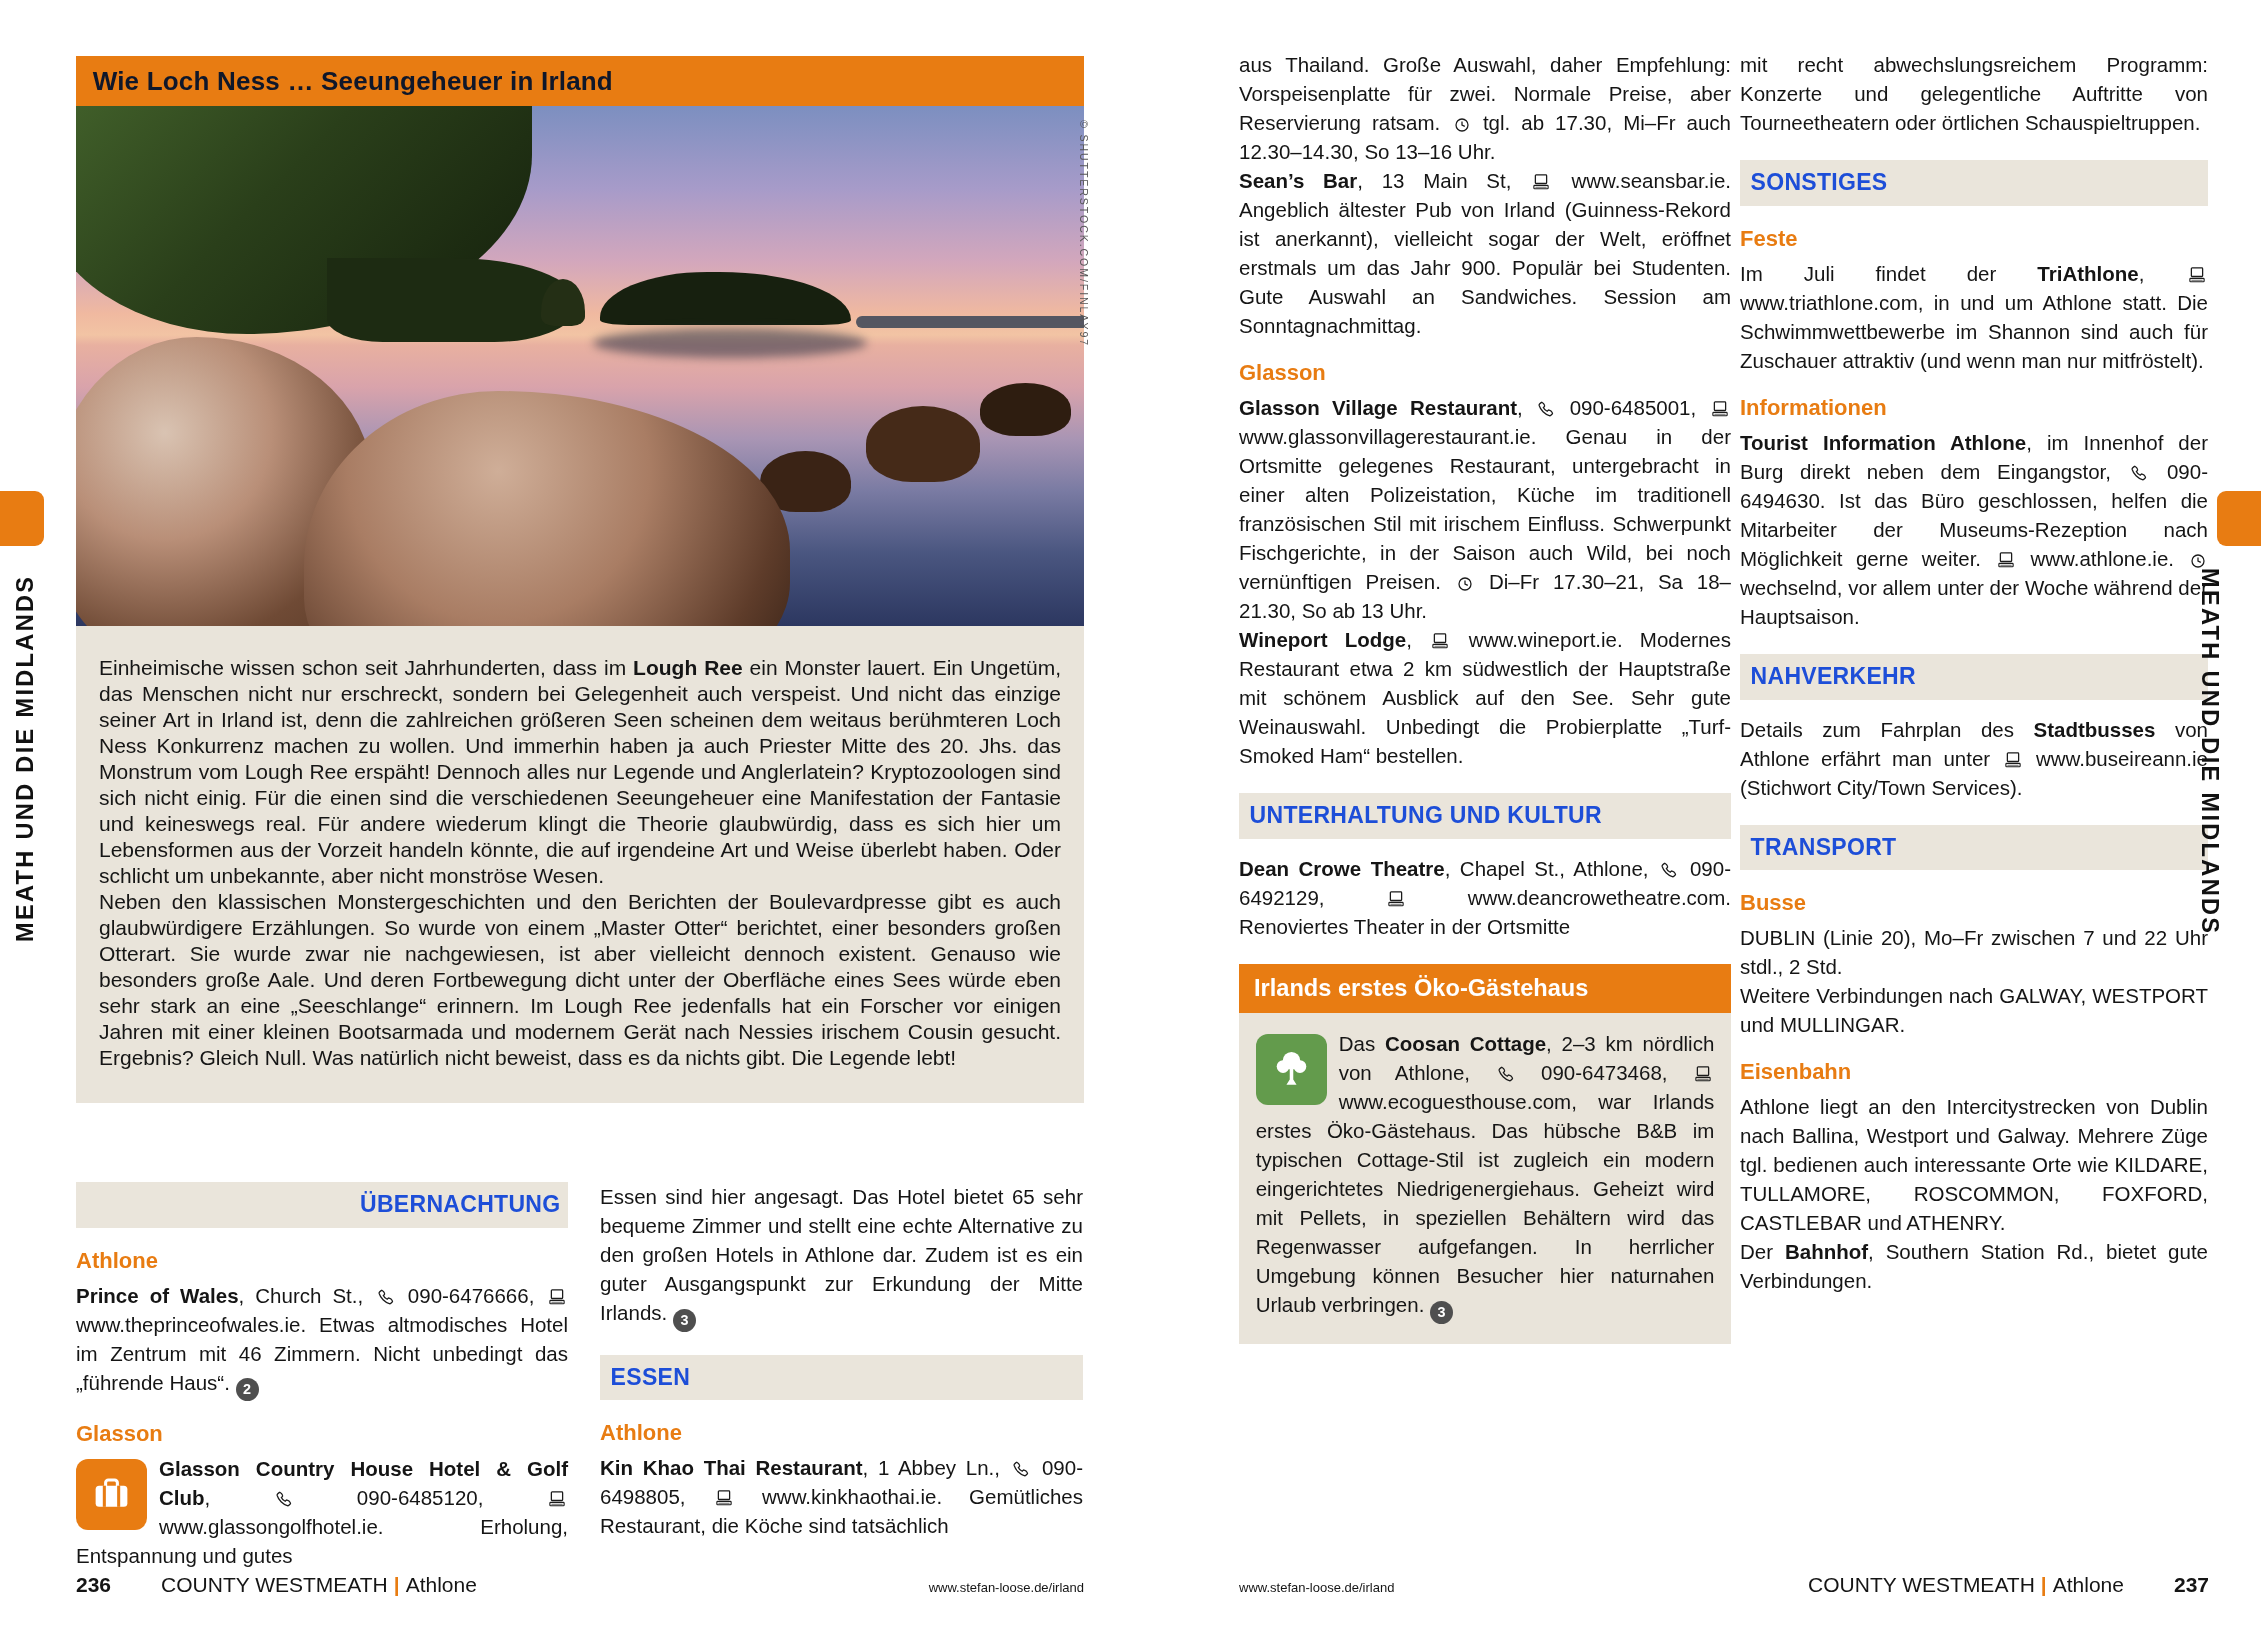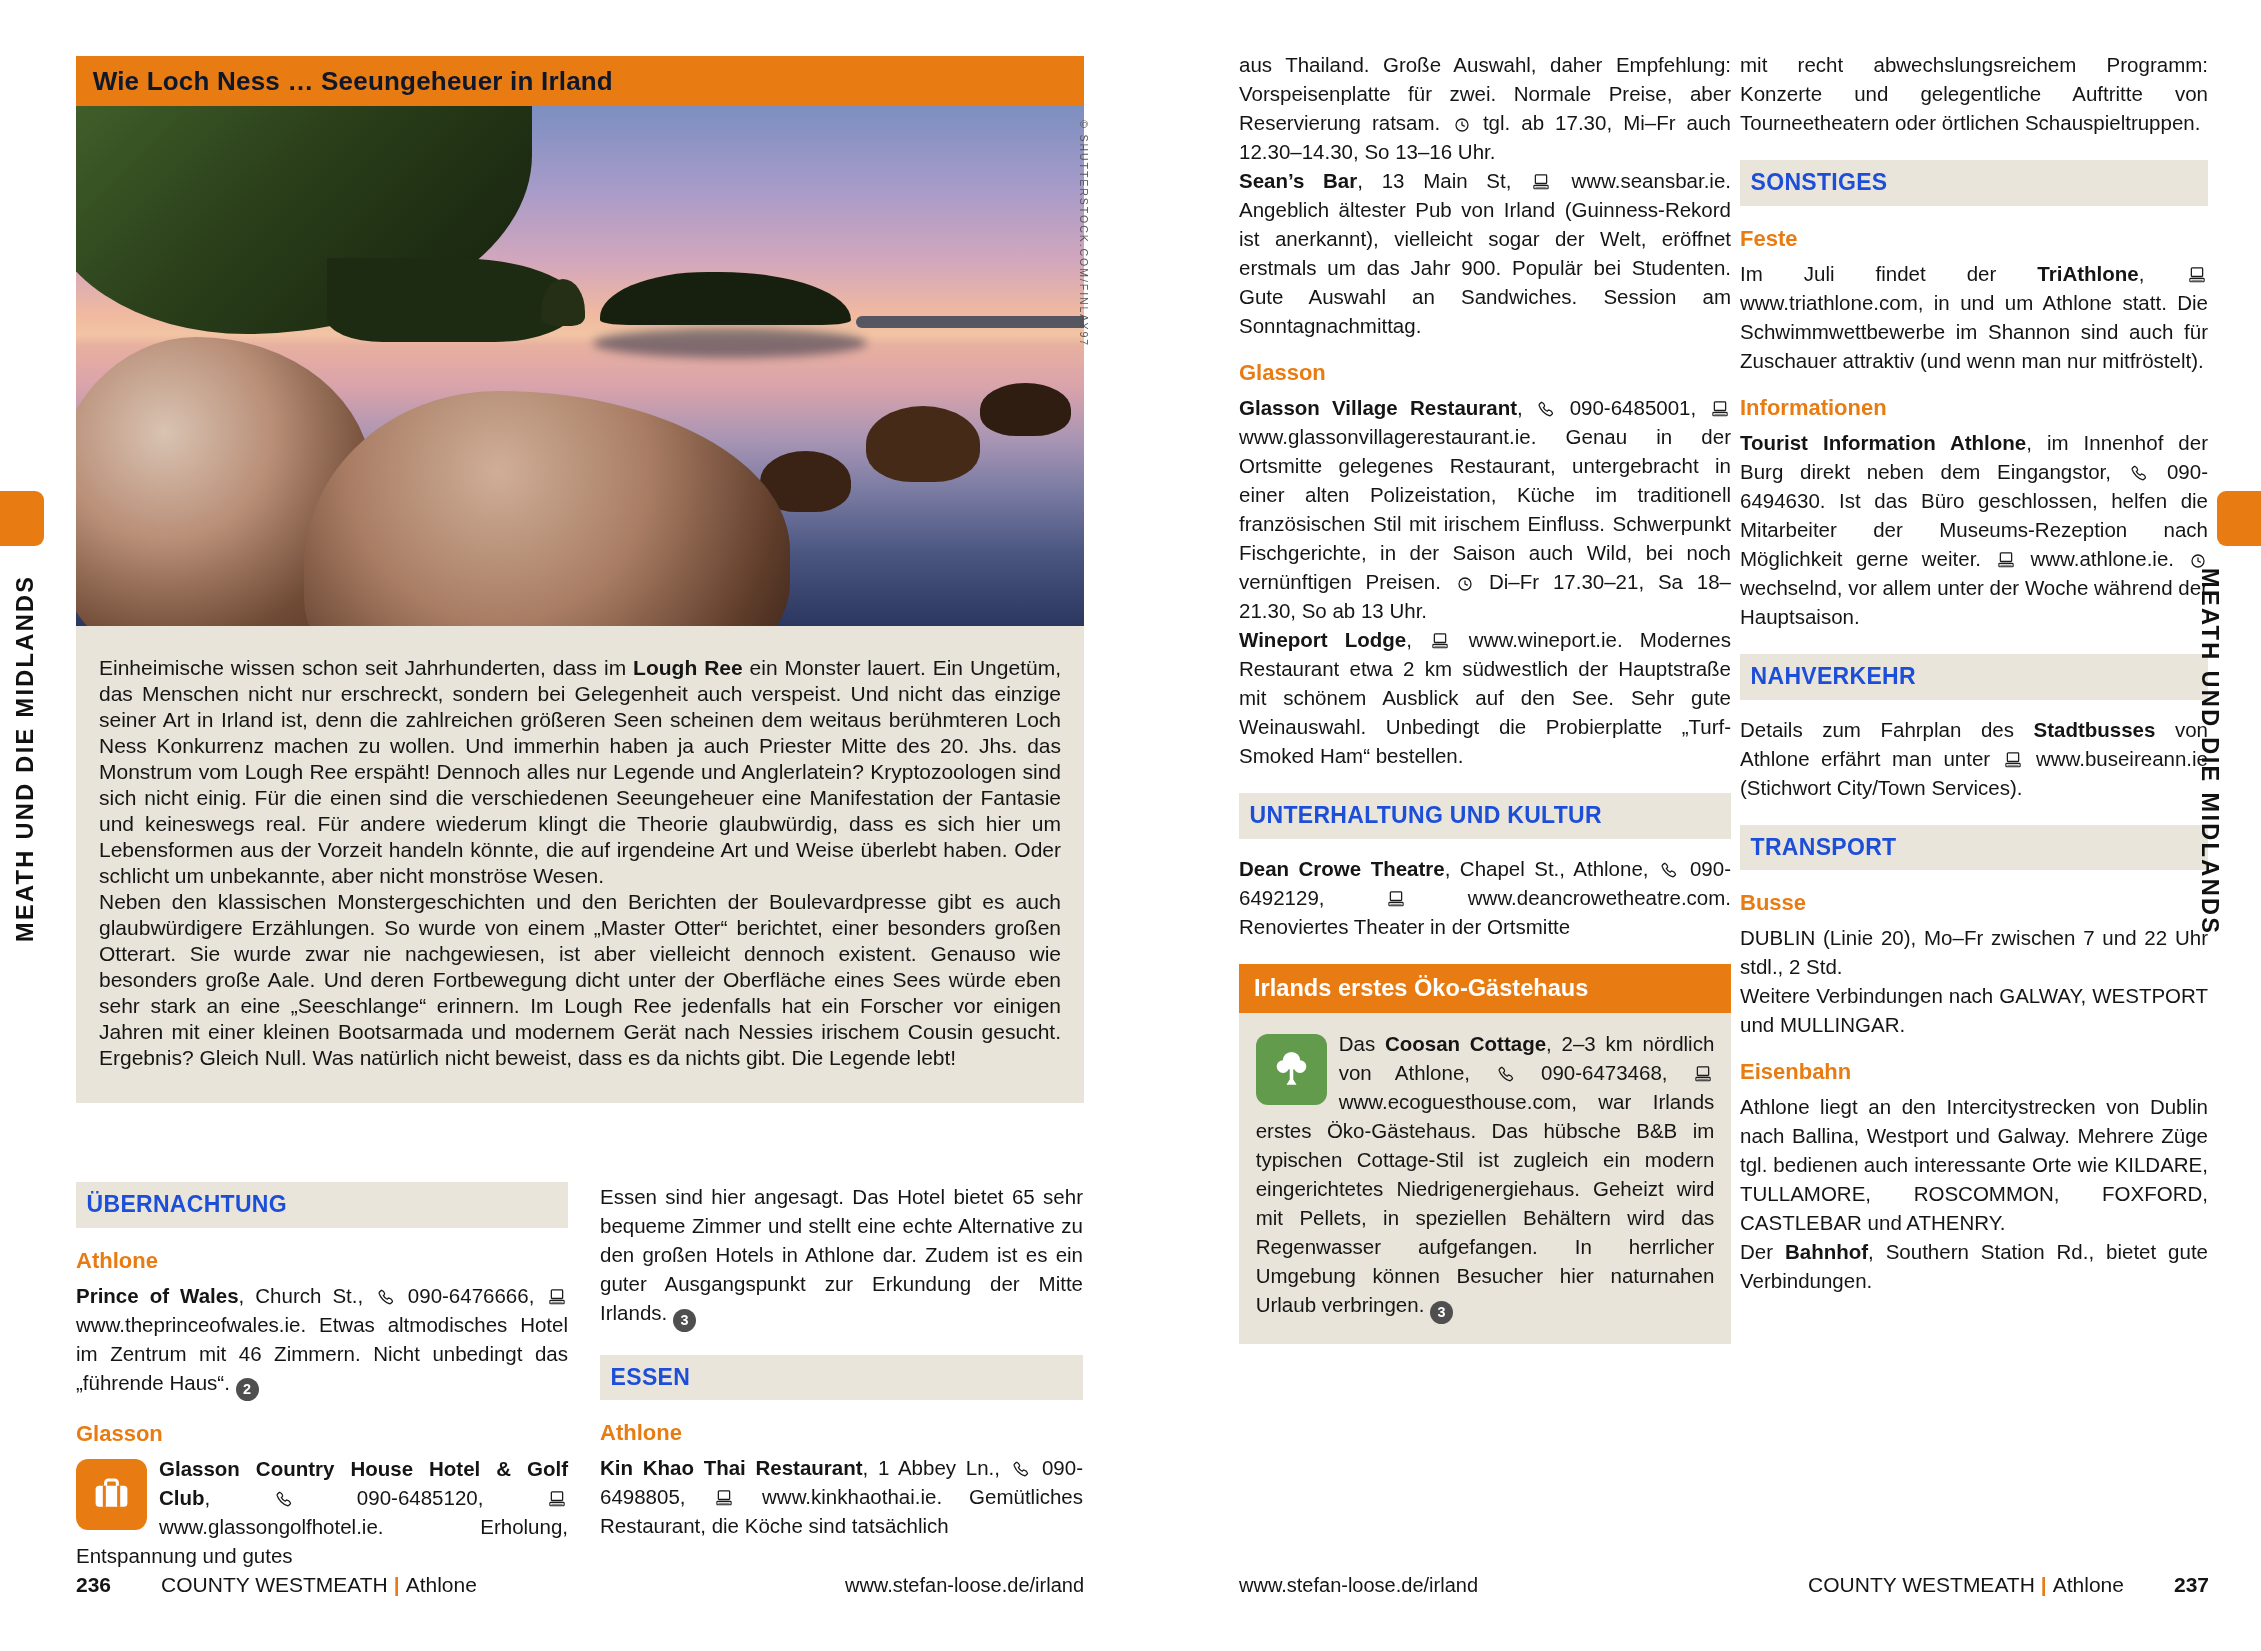--- a/index.html
+++ b/index.html
@@ -55,21 +55,21 @@
   .feature-body p{margin:0;}
 
   
   .col{position:absolute;font-size:20.5px;line-height:29px;}
   #col1{left:76px;top:1182px;width:492px;}
   #col2{left:600px;top:1182px;width:483px;}
   #col3{left:1239px;top:50px;width:492px;}
   #col4{left:1740px;top:50px;width:468px;}
   .col p.body{margin:0;text-align:justify;}
   .secbar{background:#eae5db;margin:23px 0 15px;padding:8.4px 7.6px 8.4px 10.6px;}
-  .col > .secbar:first-child, .col > .sub:first-child{margin-top:0;}
+  .col > .secbar:first-child, .col > .sub:first-child{margin-top:0;text-align:right;}
   .secbar span{color:#1d4ed8;font-weight:bold;font-size:23px;letter-spacing:0.3px;}
   .sub{color:#e87c12;font-weight:bold;font-size:22px;margin:18px 0 6px;}
   strong{font-weight:bold;}
 
   .icn{display:inline-block;vertical-align:-3px;margin:0 2.3px;}
   .icn svg{display:block;}
   .badge{display:inline-flex;align-items:center;justify-content:center;
     width:23px;height:23px;border-radius:50%;background:#4f4f4f;color:#fff;
     font-weight:bold;font-size:14.4px;vertical-align:-4.6px;}
 
@@ -86,21 +86,21 @@
 
   
   .pagefoot{position:absolute;top:1573px;display:flex;justify-content:space-between;
     align-items:baseline;font-size:21px;}
   #foot-left{left:76px;width:1008px;gap:12px;}
   #foot-right{left:1239px;width:970px;}
   .pagefoot .pn{font-weight:bold;}
   #foot-left .pn{margin-right:50px;}
   #foot-right .pn{margin-left:50px;}
   .pagefoot .divider{color:#e87c12;font-weight:bold;padding:0 6px;}
-  .pagefoot .url{font-size:20px;}
+  .pagefoot .url{font-size:13px;}
 </style>
 </head>
 <body>
 
 <div class="spread">
 
   <div class="tab tab-left"></div>
   <div class="vlabel vlabel-left">MEATH UND DIE MIDLANDS</div>
 
   <section class="feature">

